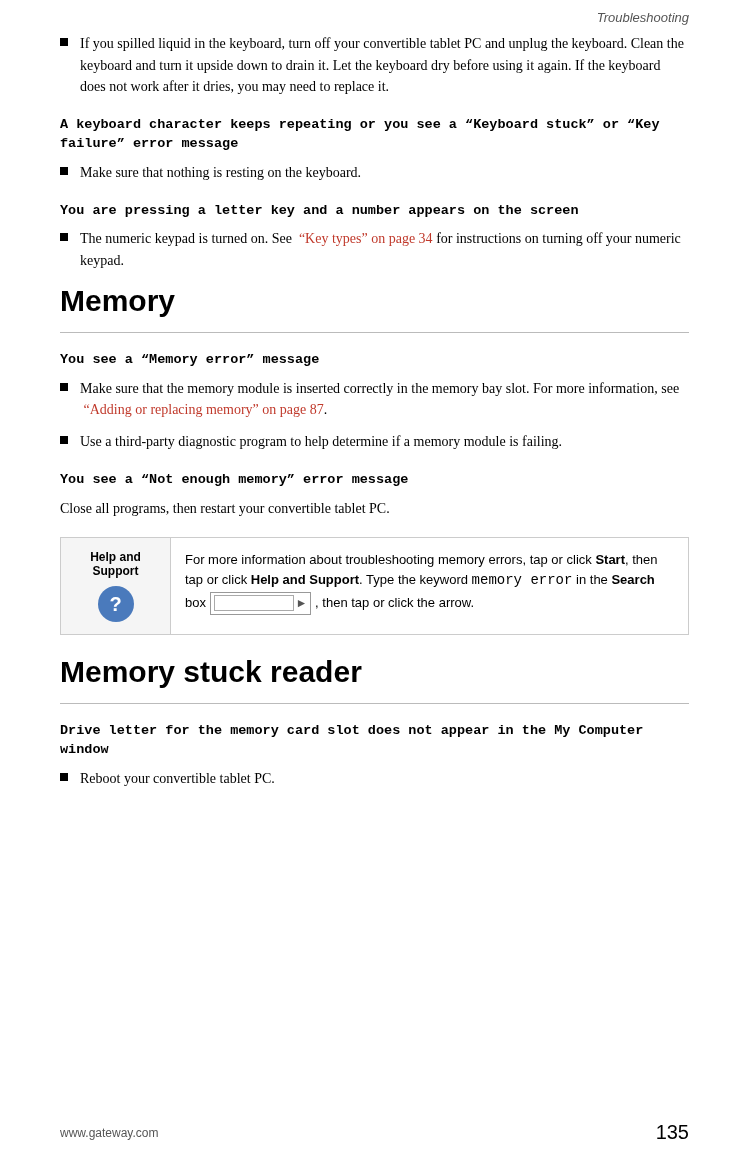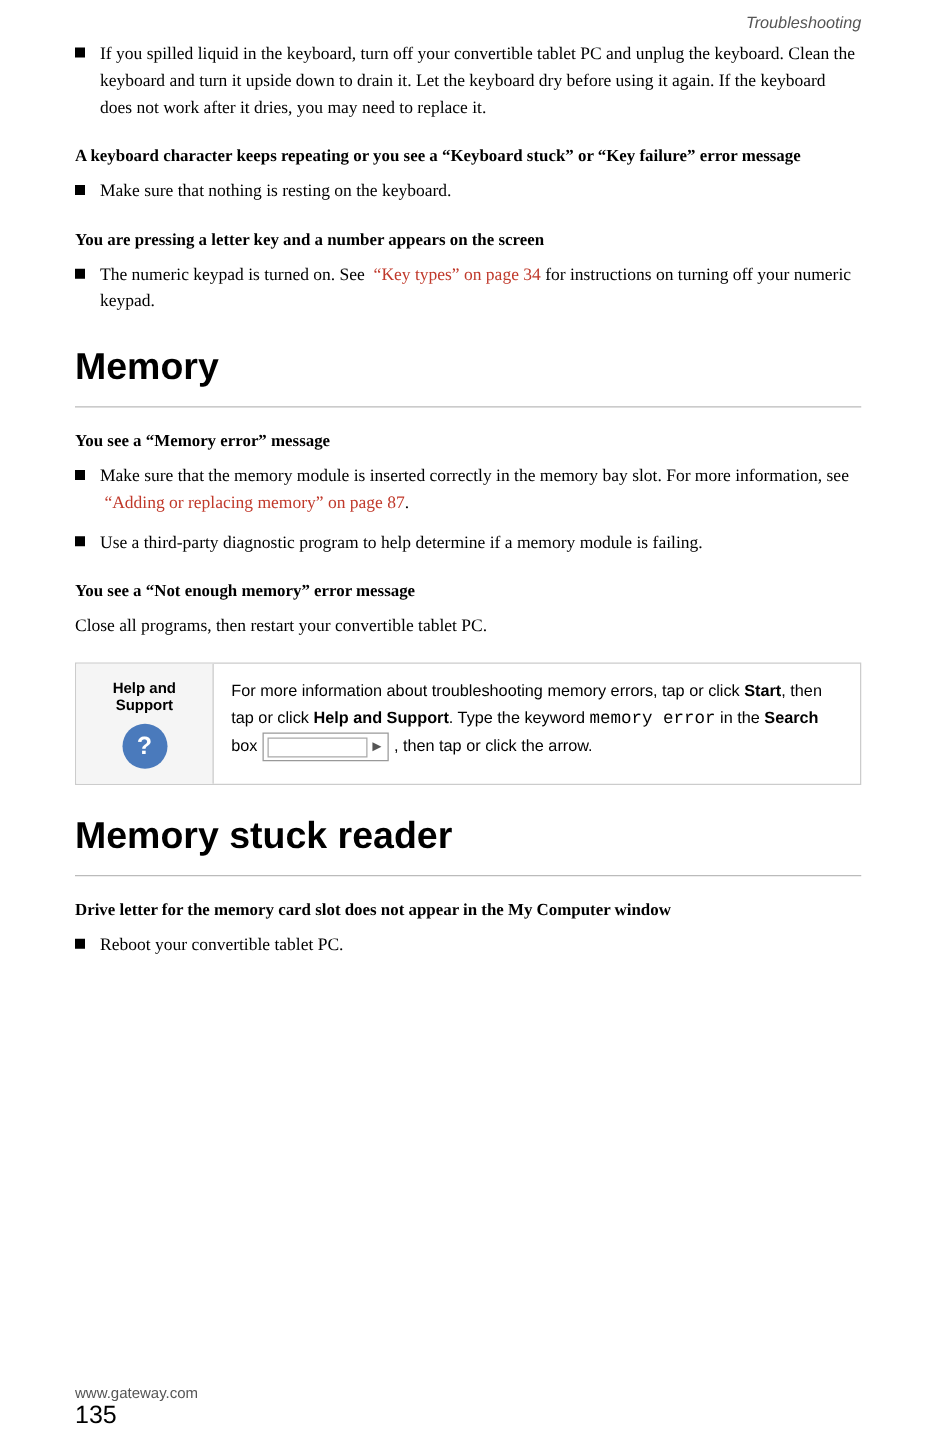--- a/index.html
+++ b/index.html
@@ -44,30 +44,30 @@
     .bullet-text {
       flex: 1;
       line-height: 1.55;
     }
     .section-heading-bold {
       font-weight: bold;
       font-size: 13.5px;
       margin-bottom: 8px;
       margin-top: 18px;
       line-height: 1.4;
-      font-family: Liberation Serif, serif;
+      font-family: Liberation Mono, monospace;
     }
     .link-text {
       color: #c0392b;
     }
     .major-heading {
       font-size: 30px;
       font-weight: bold;
       color: #000;
-      margin-top: 24px;
+      margin-top: 12px;
       margin-bottom: 14px;
       font-family: Arial, sans-serif;
     }
     .divider-line {
       border: none;
       border-top: 1px solid #bbb;
       margin: 6px 0 12px 0;
     }
     .help-support-box {
       display: flex;
@@ -136,29 +136,28 @@
       font-size: 12px;
       color: #555;
     }
     .mono-text {
       font-family: Liberation Mono, monospace;
       font-size: 14px;
     }
     .footer-line {
       display: flex;
       justify-content: space-between;
-      align-items: flex-start;
+      align-items: center;
       position: absolute;
       bottom: 18px;
       left: 60px;
       right: 60px;
       font-size: 12px;
       color: #555;
       font-family: Arial, sans-serif;
-      flex-direction: column;
     }
     .page-number {
       font-size: 20px;
       font-weight: normal;
       color: #000;
     }
     .paragraph-text {
       font-size: 14px;
       line-height: 1.55;
       margin-bottom: 10px;

